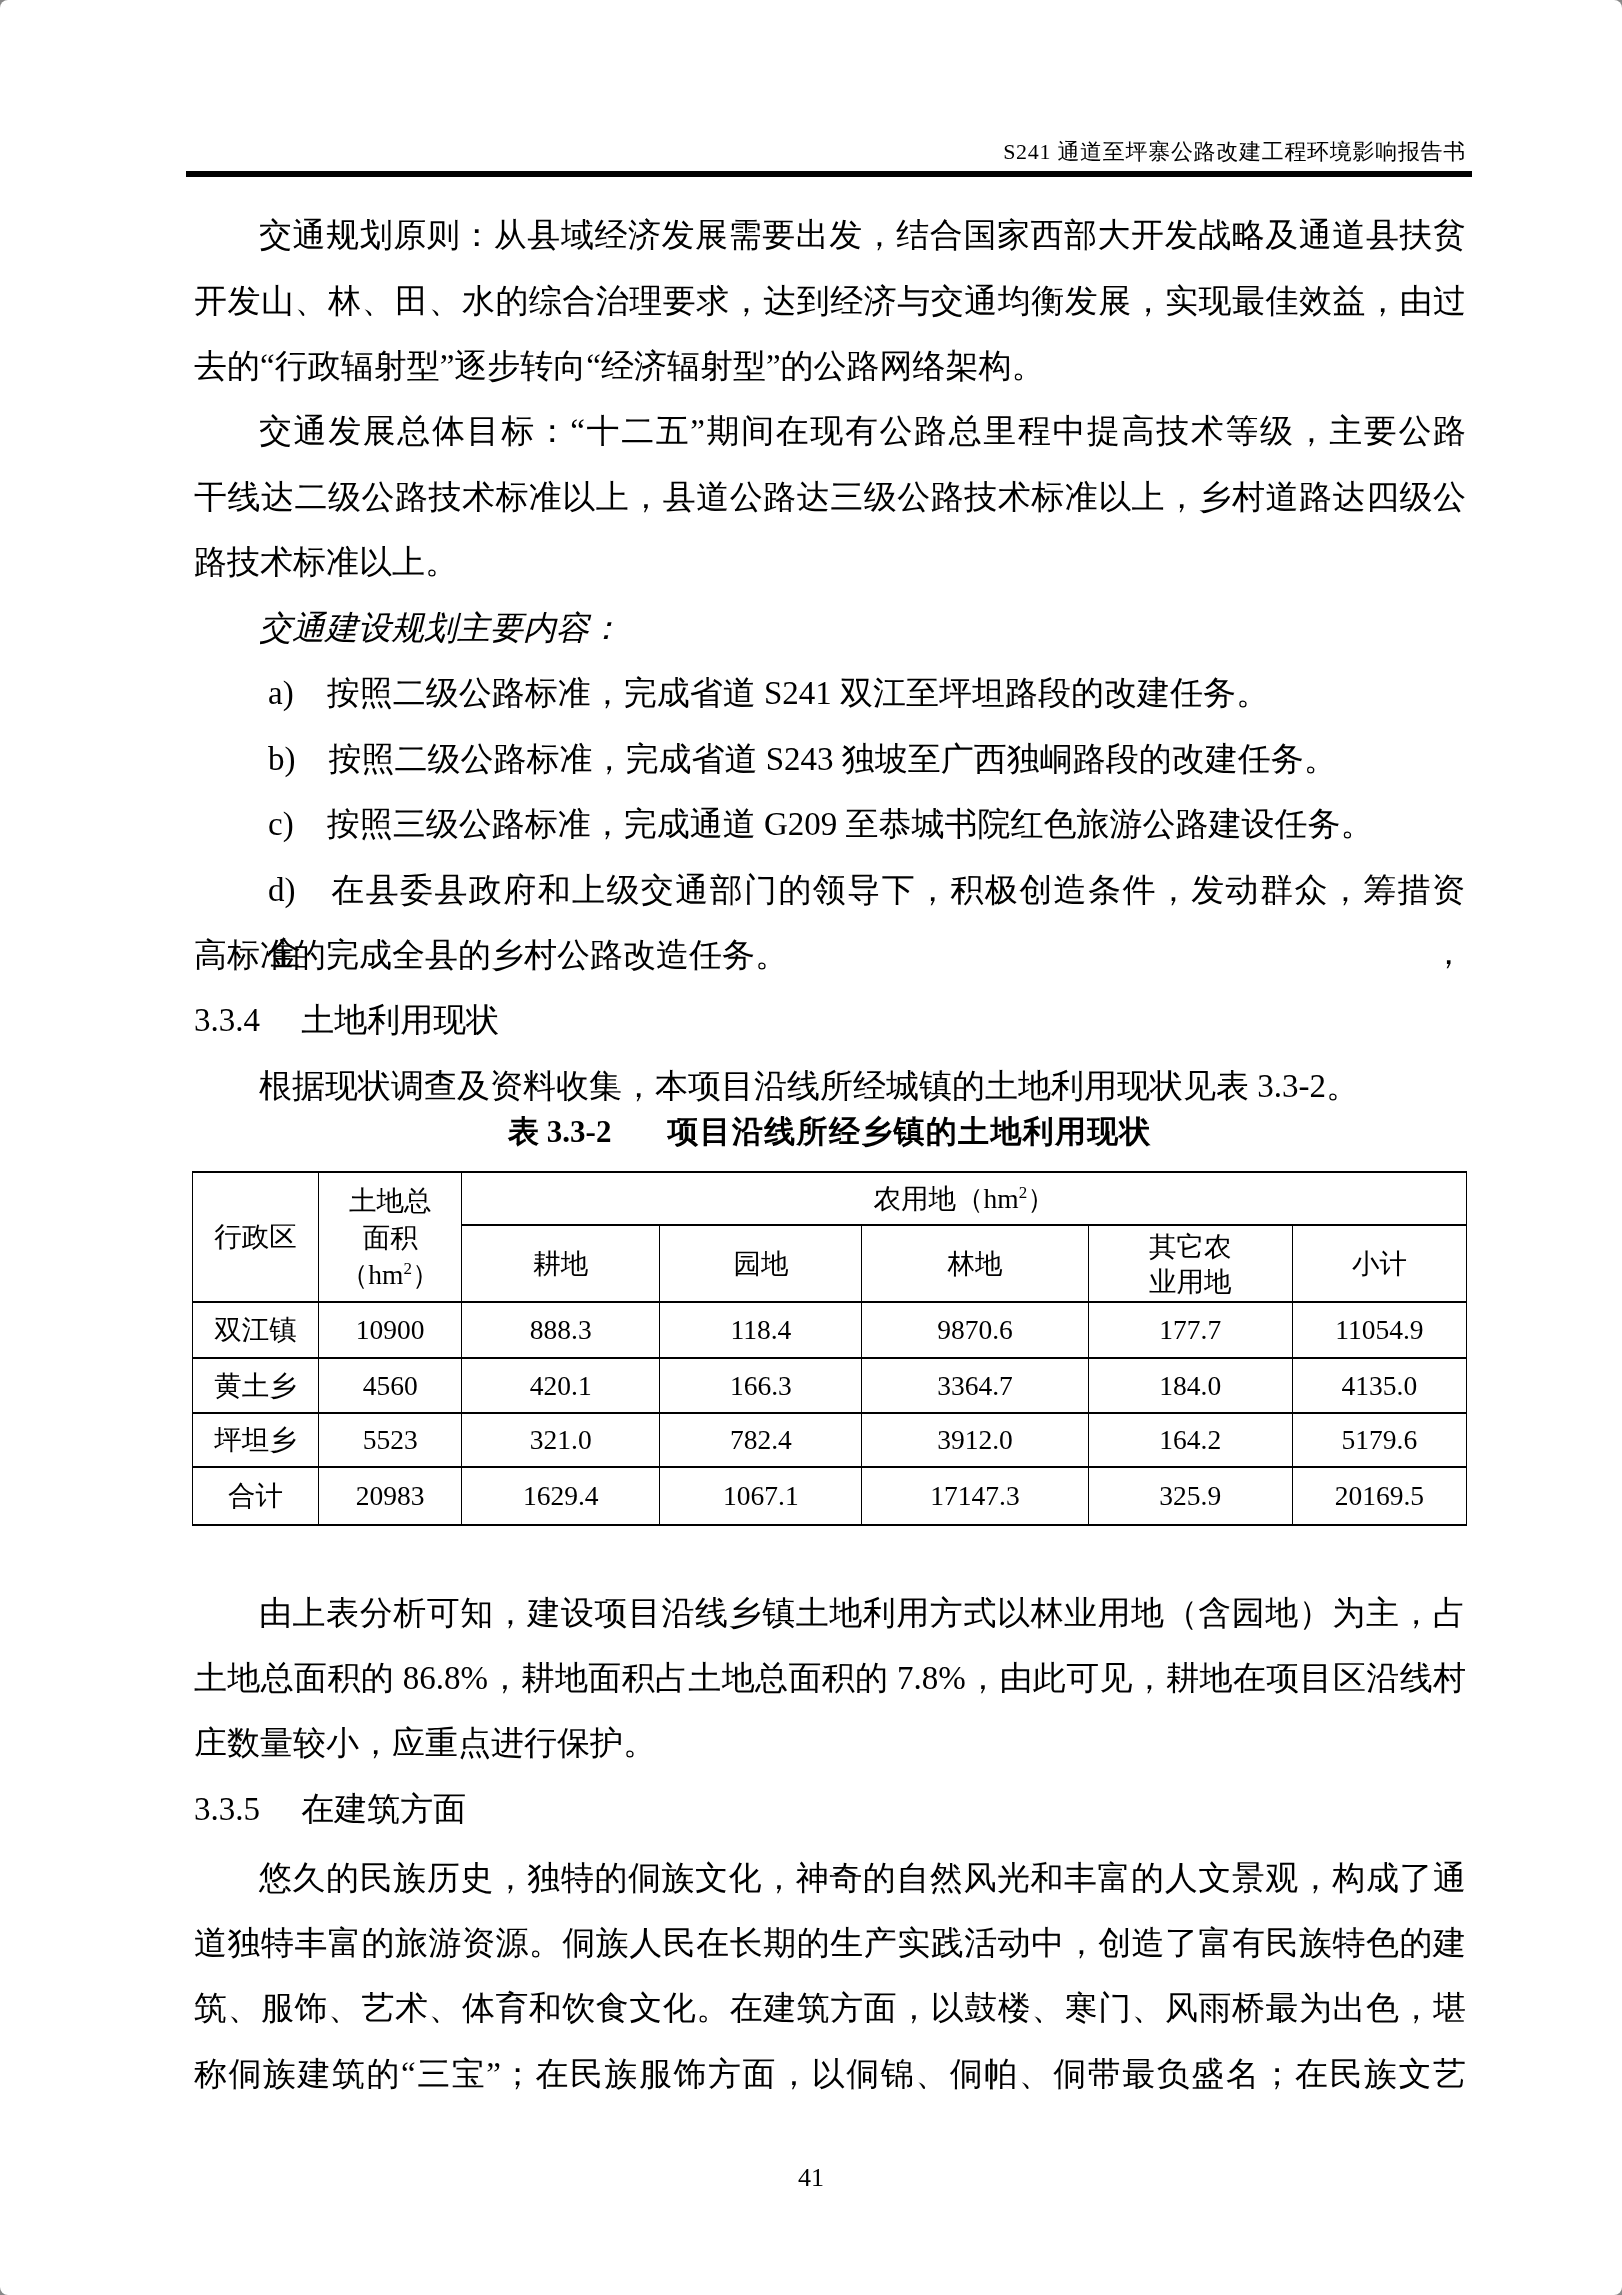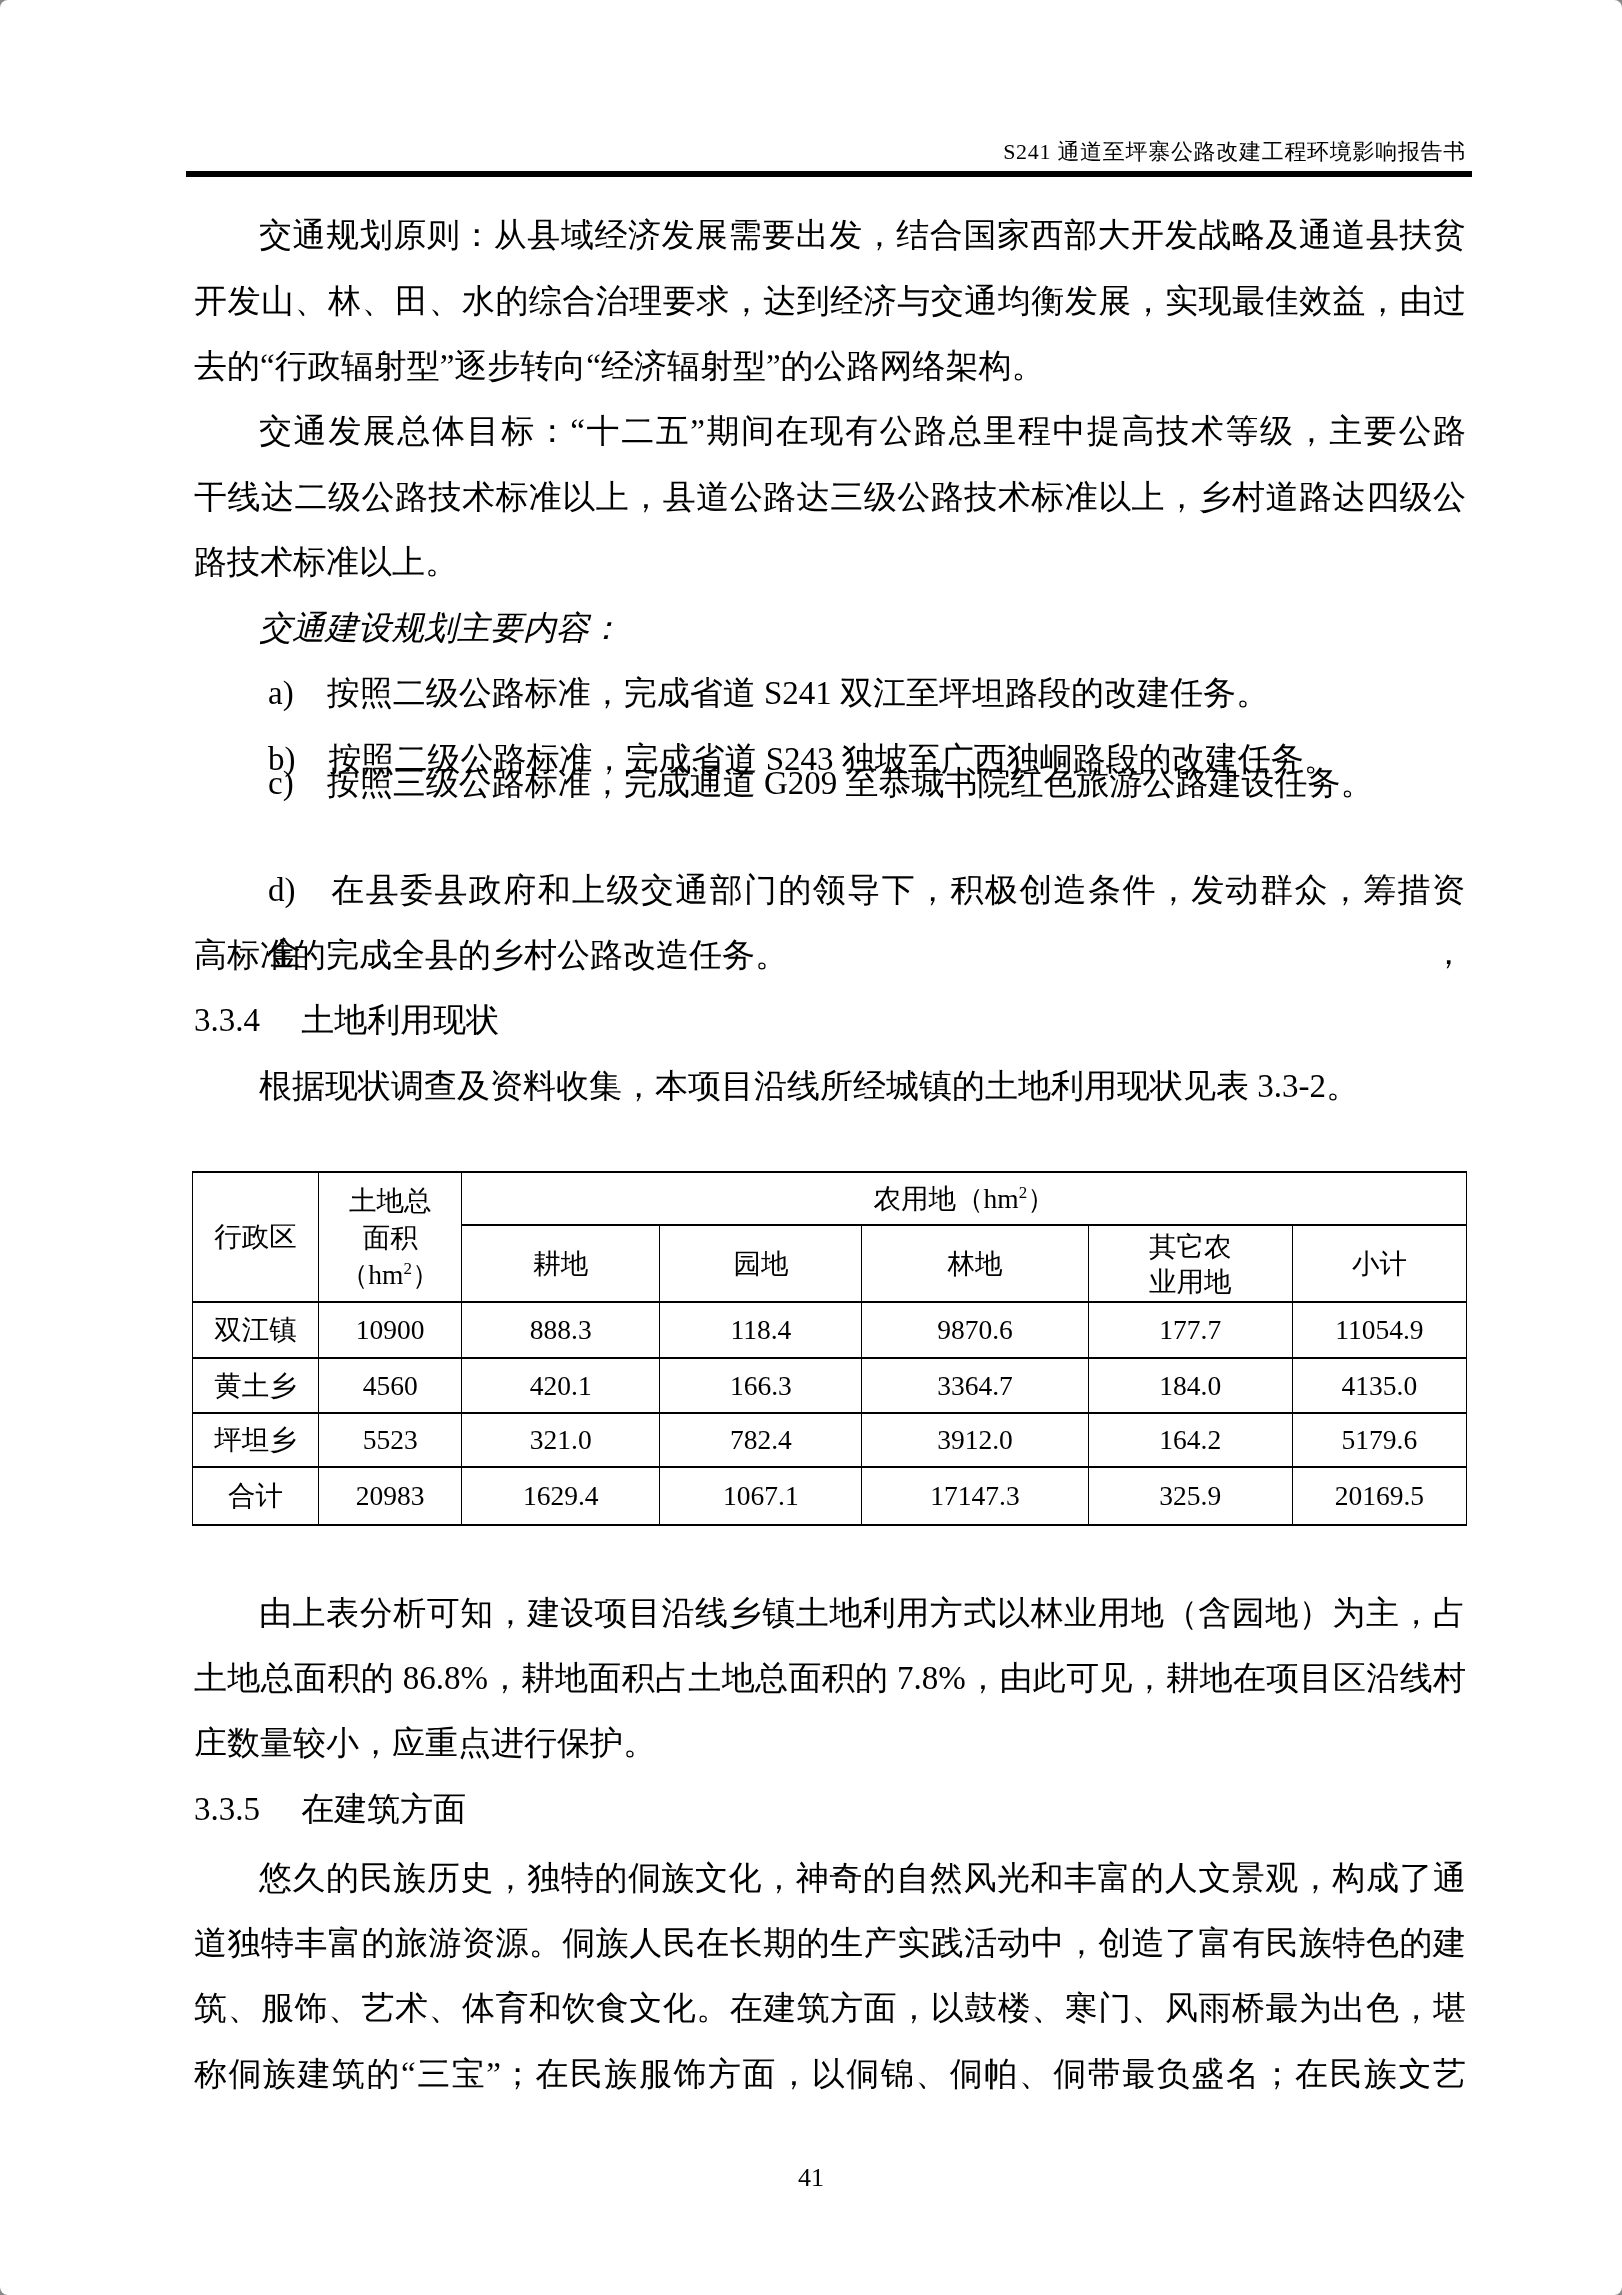--- a/index.html
+++ b/index.html
@@ -94,27 +94,30 @@
   <div id="body1">
       <div class="line jline" style="left: 259px; top: 204px; width: 1207px;">交通规划原则：从县域经济发展需要出发，结合国家西部大开发战略及通道县扶贫</div>
       <div class="line jline" style="left: 194px; top: 270px; width: 1272px;">开发山、林、田、水的综合治理要求，达到经济与交通均衡发展，实现最佳效益，由过</div>
       <div class="line" style="left: 194px; top: 335px; width: 1272px;">去的“行政辐射型”逐步转向“经济辐射型”的公路网络架构。</div>
       <div class="line jline" style="left: 259px; top: 400px; width: 1207px;">交通发展总体目标：“十二五”期间在现有公路总里程中提高技术等级，主要公路</div>
       <div class="line jline" style="left: 194px; top: 466px; width: 1272px;">干线达二级公路技术标准以上，县道公路达三级公路技术标准以上，乡村道路达四级公</div>
       <div class="line" style="left: 194px; top: 531px; width: 1272px;">路技术标准以上。</div>
       <div class="line" style="left: 259px; top: 597px; width: 1207px; font-style: italic;">交通建设规划主要内容：</div>
       <div class="line" style="left: 268px; top: 662px; width: 1197px;">a)　按照二级公路标准，完成省道 S241 双江至坪坦路段的改建任务。</div>
       <div class="line" style="left: 268px; top: 728px; width: 1197px;">b)　按照二级公路标准，完成省道 S243 独坡至广西独峒路段的改建任务。</div>
-      <div class="line" style="left: 268px; top: 752px; width: 1197px;">c)　按照三级公路标准，完成通道 G209 至恭城书院红色旅游公路建设任务。</div>
+      <div class="line" style="left: 268px; top: 793px; width: 1197px;">c)　按照三级公路标准，完成通道 G209 至恭城书院红色旅游公路建设任务。</div>
       <div class="line jline" style="left: 268px; top: 859px; width: 1197px;">d)　在县委县政府和上级交通部门的领导下，积极创造条件，发动群众，筹措资金，</div>
       <div class="line" style="left: 194px; top: 924px; width: 1272px;">高标准的完成全县的乡村公路改造任务。</div>
       <div class="line" style="left: 194px; top: 989px; width: 1272px;">3.3.4　 土地利用现状</div>
       <div class="line" style="left: 259px; top: 1055px; width: 1207px;">根据现状调查及资料收集，本项目沿线所经城镇的土地利用现状见表 3.3-2。</div>
     </div>
 
+  <div class="caption">
+    <span class="caption-label">表 3.3-2</span><span class="caption-title">项目沿线所经乡镇的土地利用现状</span>
+  </div>
 
   <table class="landuse">
     <colgroup>
       <col style="width:126px">
         <col style="width:143px">
         <col style="width:198px">
       <col style="width:202px">
         <col style="width:226px">
         <col style="width:204px">
       <col style="width:174px">

